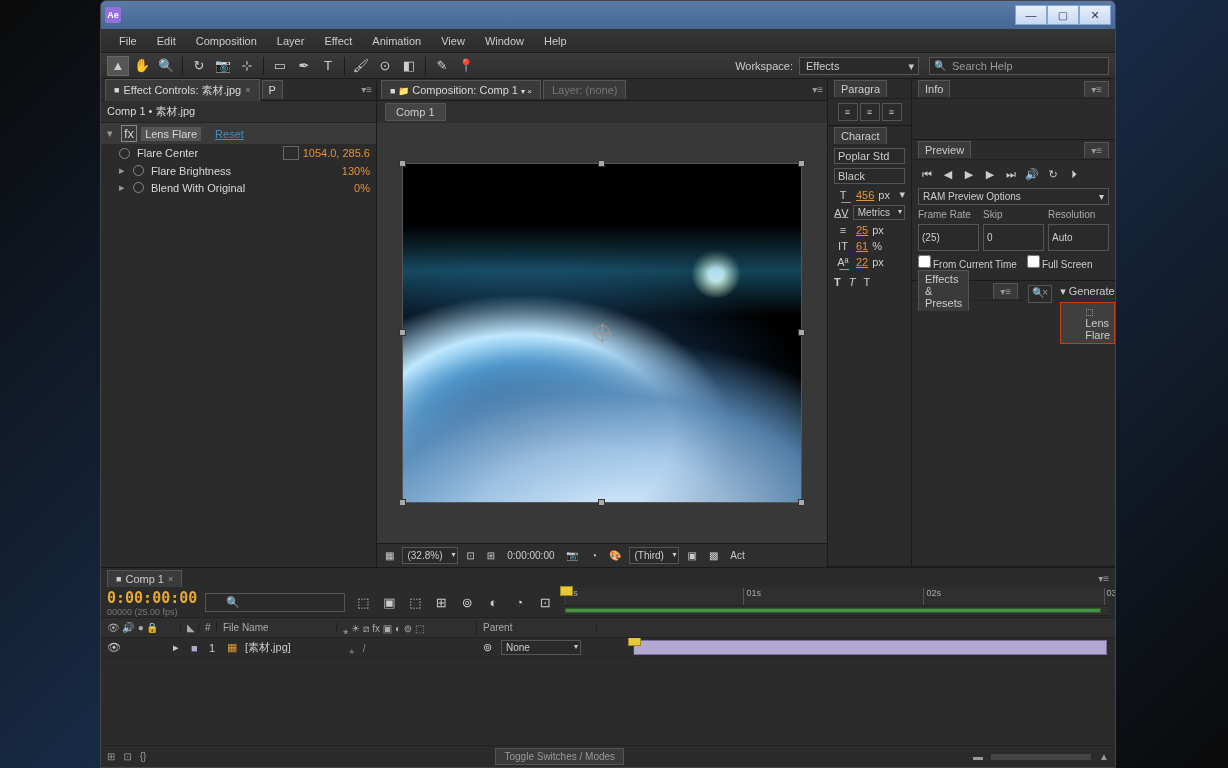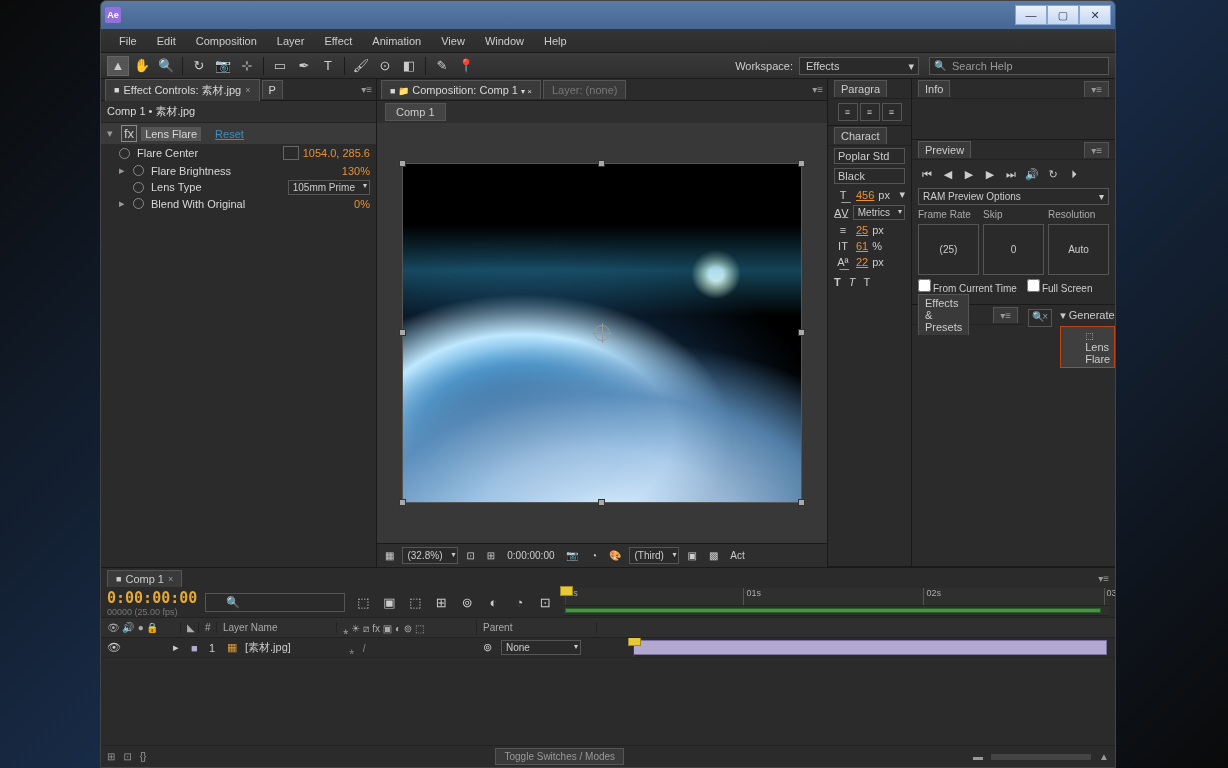--- a/index.html
+++ b/index.html
@@ -70,21 +70,21 @@
 .r-panel-head .opts { margin-left:auto; font-size:10px; color:#999; cursor:pointer; }
 .info-body { padding:6px; font-size:11px; line-height:14px; display:flex; gap:8px; }
 .swatch { width:18px; height:18px; background:#7ca0a8; border:1px solid #555; }
 .preview-controls { display:flex; gap:3px; padding:6px; align-items:center; justify-content:flex-start; }
 .pc-btn { width:18px; height:16px; display:flex; align-items:center; justify-content:center; color:#ccc; cursor:pointer; font-size:11px; }
 .preview-opts { padding:0 6px 6px; }
 .prev-dd { background:#2a2a2a; border:1px solid #555; padding:2px 4px; width:100%; font-size:10px; color:#ccc; position:relative; }
 .prev-dd::after { content:"▾"; position:absolute; right:4px; }
 .prev-grid { display:grid; grid-template-columns:1fr 1fr 1fr; gap:4px; font-size:10px; margin-top:4px; }
 .prev-grid label { color:#aaa; }
-.prev-grid .cell-dd { background:#2a2a2a; border:1px solid #555; padding:19px 3px; color:#ccc;text-align:center; }
+.prev-grid .cell-dd { background:#2a2a2a; border:1px solid #555; padding:7px 3px; color:#ccc; }
 .chk-row { display:flex; gap:10px; padding:4px 0; font-size:10px; align-items:center; }
 .chk-row input { margin-right:2px; }
 .ep-search { padding:4px; }
 .ep-search input { width:100%; background:#2a2a2a; border:1px solid #555; padding:2px 4px 2px 18px; color:#ccc; font-size:11px; }
 .ep-tree { padding:2px 4px; font-size:11px; }
 .ep-folder { padding:2px 0; color:#ccc; }
 .ep-item { padding:2px 4px 2px 24px; background:#3f3f3f; margin:2px 0; border:1px solid #c2410c; }
 .char-panel { padding:0; }
 .char-row { display:flex; align-items:center; gap:4px; padding:2px 6px; font-size:11px; }
 .char-row .ico { width:18px; text-align:center; }
@@ -194,26 +194,20 @@
             <span class="val">1054.0, 285.6</span>
           </span>
         </div>
         <div class="effect-row indent1">
           <span class="twisty">▸</span>
           <span class="stopwatch"></span>
           <span class="label">Flare Brightness</span>
           <span class="val">130%</span>
         </div>
         <div class="effect-row indent1">
-          <span style="width:10px"></span>
-          <span class="stopwatch"></span>
-          <span class="label">Lens Type</span>
-          <span style="margin-left:auto"><span class="dd-small">105mm Prime</span></span>
-        </div>
-        <div class="effect-row indent1">
           <span class="twisty">▸</span>
           <span class="stopwatch"></span>
           <span class="label">Blend With Original</span>
           <span class="val">0%</span>
         </div>
       </div>
     </div>
 
     <div class="center-col">
       <div class="comp-tabs">
@@ -412,21 +406,21 @@
         </div>
         <div style="height:10px;background:#2f2f2f;border-bottom:1px solid #222;position:relative">
           <div style="position:absolute;left:2px;right:8px;top:2px;bottom:2px;background:linear-gradient(90deg,#4a9048 0%,#4a9048 100%);border:1px solid #2a6028"></div>
         </div>
       </div>
     </div>
     <div class="tl-columns">
       <div class="tl-col" style="width:80px">👁 🔊 ● 🔒</div>
       <div class="tl-col" style="width:18px">◣</div>
       <div class="tl-col" style="width:18px">#</div>
-      <div class="tl-col" style="width:120px">Layer Name</div>
+      <div class="tl-col" style="width:120px">File Name</div>
       <div class="tl-col" style="width:140px">⁎ ☀ ⧄ fx ▣ ◐ ⊚ ⬚</div>
       <div class="tl-col" style="width:120px">Parent</div>
     </div>
     <div class="tl-layers">
       <div class="tl-layer-row">
         <div class="tl-layer-left">
           <span style="width:14px">👁</span>
           <span style="width:44px"></span>
           <span style="width:14px">▸</span>
           <span style="width:14px;color:#b3a8cf">■</span>

